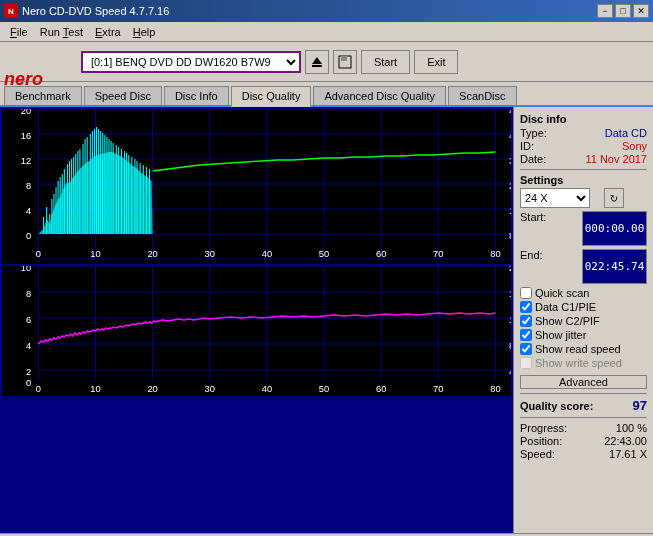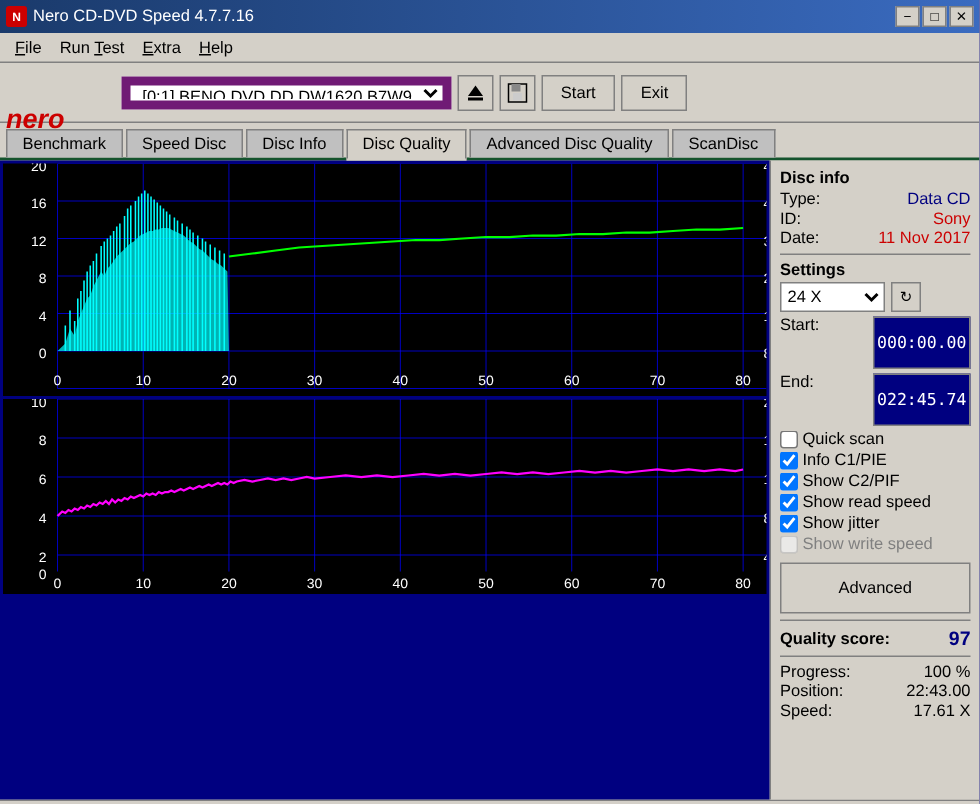--- a/index.html
+++ b/index.html
@@ -16,54 +16,54 @@
     
     .menu-bar { background: #d4d0c8; height: 20px; display: flex; align-items: center; padding: 0 4px; border-bottom: 1px solid #808080; }
     .menu-item { padding: 2px 6px; font-size: 11px; cursor: pointer; }
     .menu-item span { text-decoration: underline; }
 
     
     .toolbar { background: #d4d0c8; height: 40px; display: flex; align-items: center; padding: 2px 4px; gap: 4px; border-bottom: 1px solid #808080; }
     .logo-area { display: flex; flex-direction: column; align-items: flex-start; margin-right: 8px; margin-top: 42px; }
     .logo-nero { font-size: 18px; font-weight: bold; color: #cc0000; font-style: italic; line-height: 1; }
     .logo-sub { font-size: 7px; color: #000080; font-weight: bold; letter-spacing: 1px; }
-    .drive-select { flex: 1; max-width: 220px; height: 22px; background: white; border: 6px solid #701a75; padding: 1px 4px; font-size: 11px; }
+    .drive-select { flex: 1; max-width: 220px; height: 22px; background: white; border: 2px solid #701a75; padding: 1px 4px; font-size: 11px; }
     .toolbar-icon-btn { width: 24px; height: 24px; background: #d4d0c8; border: 1px solid #808080; cursor: pointer; display: flex; align-items: center; justify-content: center; }
     .start-btn { height: 24px; background: #d4d0c8; border: 1px solid #808080; padding: 0 12px; cursor: pointer; font-size: 11px; }
     .exit-btn { height: 24px; background: #d4d0c8; border: 1px solid #808080; padding: 0 12px; cursor: pointer; font-size: 11px; }
 
     
-    .tab-bar { background: #d4d0c8; display: flex; align-items: flex-end; padding: 4px 4px 0 4px; border-bottom: 2px solid #14532d; }
+    .tab-bar { background: #d4d0c8; display: flex; align-items: flex-end; padding: 4px 4px 0 4px; border-bottom: 2px solid #3b82f6; }
     .tab { padding: 3px 10px; font-size: 11px; background: #c0c0c0; border: 1px solid #808080; border-bottom: none; cursor: pointer; margin-right: 2px; }
     .tab.active { background: #d4d0c8; border-bottom: 2px solid #d4d0c8; margin-bottom: -2px; z-index: 1; font-weight: normal; }
 
     
     .main-content { display: flex; height: calc(536px - 22px - 20px - 40px - 28px); }
 
     
     .right-panel { width: 140px; background: #d4d0c8; padding: 6px; border-left: 1px solid #808080; overflow-y: auto; }
 
     .panel-section-title { font-weight: bold; font-size: 11px; margin-bottom: 2px; }
     .panel-row { display: flex; justify-content: space-between; font-size: 11px; margin-bottom: 1px; }
     .panel-label { color: #000; }
     .panel-value { color: #000080; font-weight: normal; }
     .panel-value.red { color: #cc0000; }
     .panel-divider { height: 1px; background: #808080; margin: 4px 0; }
 
-    .settings-row { display: flex; align-items: center; gap: 4px; margin-bottom: 3px; }
+    .settings-row { display: flex; align-items: center; gap: 14px; margin-bottom: 3px; }
     .speed-select { width: 70px; height: 20px; font-size: 11px; border: 1px solid #808080; background: white; }
     .refresh-btn { width: 20px; height: 20px; background: #d4d0c8; border: 1px solid #808080; cursor: pointer; font-size: 10px; display: flex; align-items: center; justify-content: center; }
 
     .time-row { display: flex; align-items: flex-start; justify-content: space-between; margin-bottom: 3px; font-size: 11px; }
     .time-input { width: 65px; height: 35px; background: #000080; color: white; border: 1px solid #808080; text-align: center; font-size: 11px; font-family: monospace; }
 
     .checkbox-row { display: flex; align-items: center; gap: 3px; margin-bottom: 2px; font-size: 11px; }
     .checkbox-row input[type=checkbox] { margin: 0; width: 12px; height: 12px; }
 
-    .advanced-btn { width: 100%; height: 34px; background: #d4d0c8; border: 1px solid #808080; cursor: pointer; font-size: 11px; margin-top: 4px; }
+    .advanced-btn { width: 100%; height: 14px; background: #d4d0c8; border: 1px solid #808080; cursor: pointer; font-size: 11px; margin-top: 4px; }
 
     .quality-score-row { display: flex; justify-content: space-between; align-items: center; margin-top: 4px; font-size: 11px; font-weight: bold; }
 
     .progress-row { display: flex; justify-content: space-between; font-size: 11px; margin-bottom: 1px; }
 
     
     .stats-bar { background: #d4d0c8; display: flex; padding: 3px 6px; border-top: 1px solid #808080; gap: 0; }
 
     svg text { font-size: 9px; fill: white; font-family: Arial, sans-serif; }
   </style>
@@ -311,33 +311,33 @@
       <div class="time-row">
         <span>End:</span>
         <input class="time-input" type="text" value="022:45.74" readonly="" style="">
       </div>
       <div class="checkbox-row">
         <input type="checkbox" id="cb0" style="">
         <label for="cb0">Quick scan</label>
       </div>
       <div class="checkbox-row">
         <input type="checkbox" id="cb1" checked="" style="">
-        <label for="cb1">Info C1/PIE</label>
+        <label for="cb1">Data C1/PIE</label>
       </div>
       <div class="checkbox-row">
         <input type="checkbox" id="cb2" checked="" style="">
         <label for="cb2">Show C2/PIF</label>
       </div>
       <div class="checkbox-row">
+        <input type="checkbox" id="cb3" checked="" style="">
+        <label for="cb3">Show jitter</label>
+      </div>
+      <div class="checkbox-row">
         <input type="checkbox" id="cb4" checked="" style="">
         <label for="cb4">Show read speed</label>
-      </div>
-      <div class="checkbox-row">
-        <input type="checkbox" id="cb3" checked="" style="">
-        <label for="cb3">Show jitter</label>
       </div>
       <div class="checkbox-row">
         <input type="checkbox" id="cb5" disabled="" style="">
         <label for="cb5" style="color:#808080;">Show write speed</label>
       </div>
       <button class="advanced-btn">Advanced</button>
     </div>
 
     <div class="panel-divider"></div>
 

